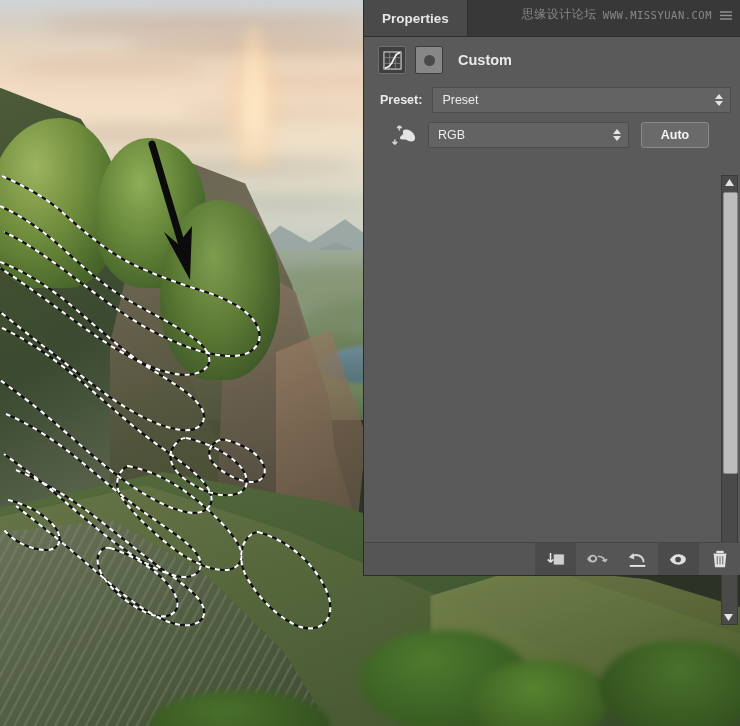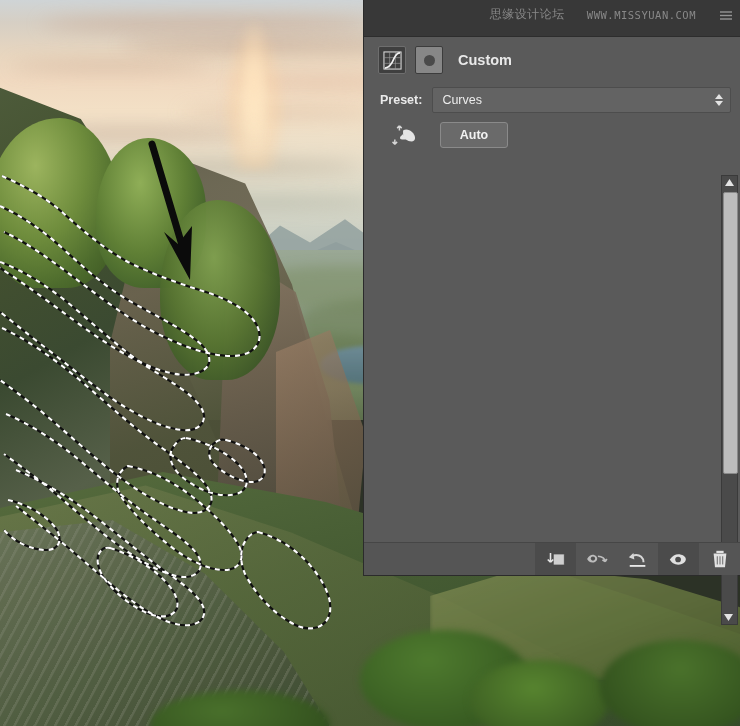--- a/index.html
+++ b/index.html
@@ -119,21 +119,21 @@
   .ants{position:absolute;left:0;top:0;width:740px;height:726px;pointer-events:none;}
 
   
   .panel{position:absolute;left:364px;top:0;width:376px;height:575px;
     background:#5a5a5a;box-shadow:0 0 0 1px #2b2b2b;}
 
   .tabbar{position:relative;height:36px;background:#383838;border-bottom:1px solid #2d2d2d;}
   .tab{position:absolute;left:0;top:0;height:36px;padding:0 18px;
     display:flex;align-items:center;background:#4a4a4a;color:#e6e6e6;
     font-size:13.5px;font-weight:bold;border-right:1px solid #2d2d2d;}
-  .wm{position:absolute;right:6px;top:6px;display:flex;align-items:center;gap:22px;
+  .wm{position:absolute;right:6px;top:6px;display:flex;align-items:center;gap:6px;
     color:#8d8d8d;font-size:11px;letter-spacing:.5px;opacity:.95;}
   .wm .cn{font-family:"DejaVu Sans",sans-serif;font-size:12px;}
   .wm .en{font-family:"DejaVu Sans Mono",monospace;font-size:10.5px;}
 
   .header{height:46px;display:flex;align-items:center;padding:0 0 0 14px;gap:9px;background:#5a5a5a;}
   .adjicon{width:26px;height:26px;background:#3f3f3f;border:1px solid #6e6e6e;border-radius:2px;
      display:flex;align-items:center;justify-content:center;}
   .maskicon{width:26px;height:26px;background:#878787;border:1px solid #3c3c3c;border-radius:2px;
      display:flex;align-items:center;justify-content:center;}
   .maskicon .dot{width:11px;height:11px;border-radius:50%;background:#4a4a4a;}
@@ -239,20 +239,21 @@
         </g>
         <use href="#ant-paths" stroke="#101010"></use>
         <use href="#ant-paths" stroke="#ffffff" stroke-dasharray="5 5"></use>
       </g>
     </svg>
   </div>
 
   <div class="panel">
 
     <div class="tabbar">
+      <div class="tab">Properties</div>
       <div class="wm">
         <span class="cn">思缘设计论坛</span>
         <span class="en">WWW.MISSYUAN.COM</span>
         <svg width="16" height="14" viewBox="0 0 16 14">
           <g stroke="#9a9a9a" stroke-width="1.4">
               <path d="M2,4 H14"></path>
               <path d="M2,7.5 H14"></path>
               <path d="M2,11 H14"></path>
             </g>
         </svg>
@@ -276,36 +277,43 @@
           <div class="dot"></div>
         </div>
       <div class="htitle">Custom</div>
     </div>
 
     <div class="body">
 
       <div class="row" style="margin-top:4px;">
         <div class="lbl">Preset:</div>
         <div class="select" style="margin-left:10px;width:266px;">
-          <span>Curves</span>
+          <span>Preset</span>
           <span class="arrows">
               <i class="up"></i>
               <i class="dn"></i>
             </span>
         </div>
       </div>
 
       <div class="row" style="margin-top:9px;">
         <div style="width:48px;display:flex;align-items:center;justify-content:center;">
           <svg width="26" height="22" viewBox="0 0 28 24">
             <path d="M9,7 L9,2 M9,2 L6.5,4.5 M9,2 L11.5,4.5" stroke="#d8d8d8" stroke-width="1.6" fill="none"></path>
             <path d="M4,17 L4,22 M4,22 L1.5,19.5 M4,22 L6.5,19.5" stroke="#d8d8d8" stroke-width="1.6" fill="none"></path>
             <path d="M13,7 C16,5 20,6 23,9 C26,12 27,16 25,18 C23,20 19,19 16,17 C14,15.5 13,13 13,10 Z" fill="#e4e4e4"></path>
             <path d="M13,11 L10,14 C9,15.5 10,17 12,17 L16,17" fill="#e4e4e4"></path>
           </svg>
+        </div>
+        <div class="select" style="width:168px;">
+          <span>RGB</span>
+          <span class="arrows">
+              <i class="up"></i>
+              <i class="dn"></i>
+            </span>
         </div>
         <div class="btn" style="margin-left:12px;width:66px;">Auto</div>
       </div>
 
       <div class="graphwrap">
         
         
         
         
         

